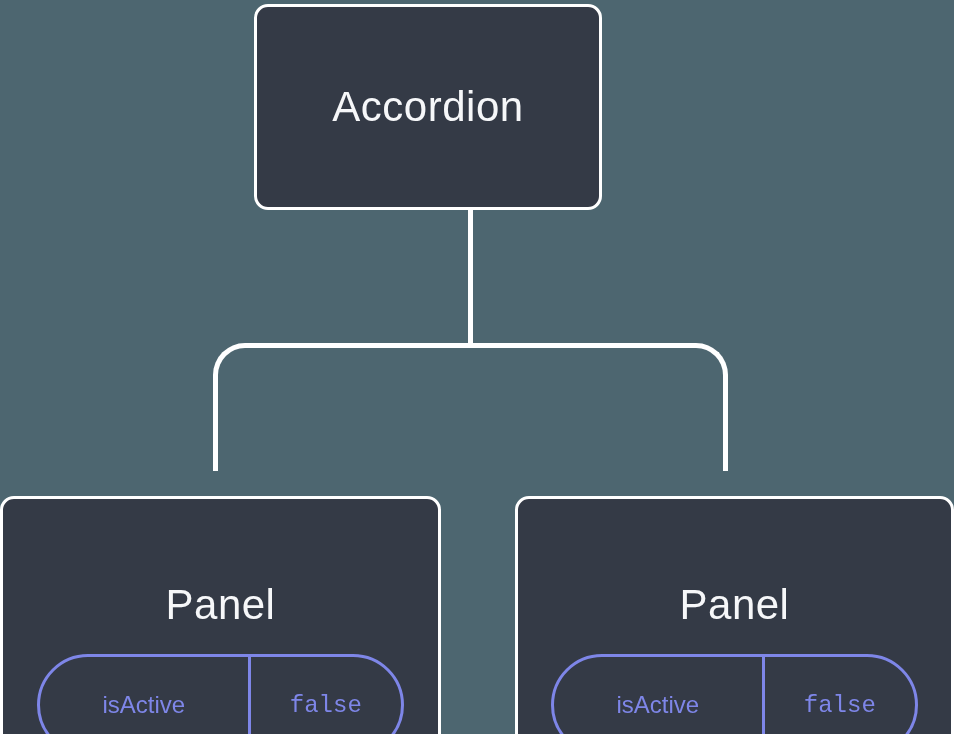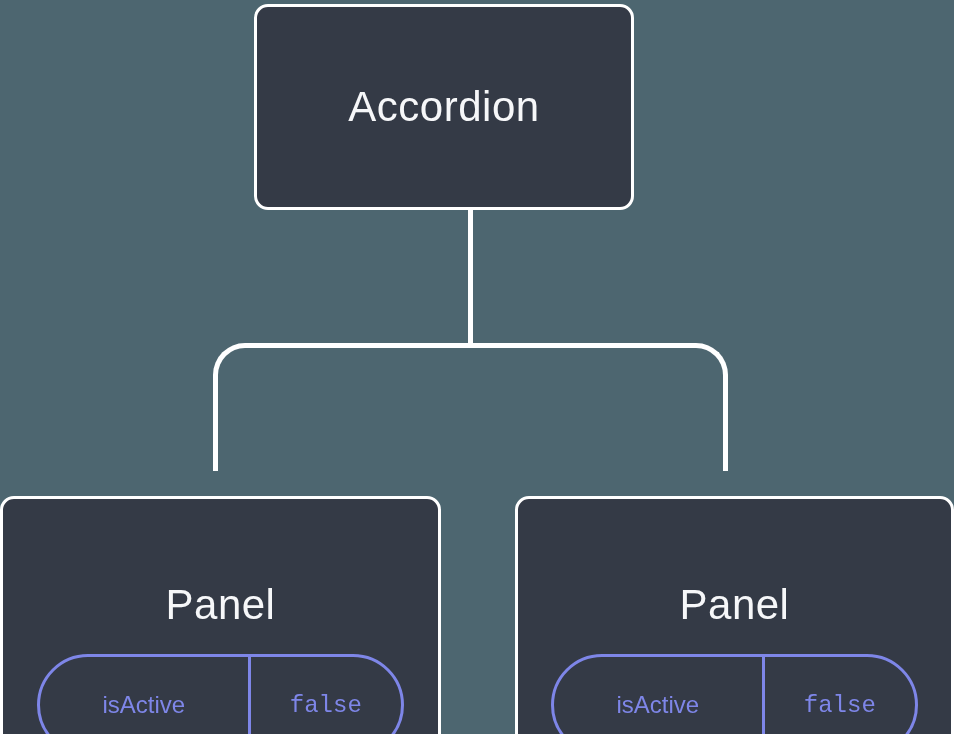--- a/index.html
+++ b/index.html
@@ -36,21 +36,21 @@
     color: var(--title-text);
     font-size: 42px;
     font-weight: 500;
     letter-spacing: 0.5px;
     line-height: 46px;
   }
 
   .root-node {
     left: 254px;
     top: 4px;
-    width: 380px;
+    width: 348px;
     height: 206px;
     justify-content: center;
   }
 
   .panel-node {
     top: 471px;
     height: 263px;
     justify-content: flex-end;
     padding-top: 17px;
     gap: 26px;

